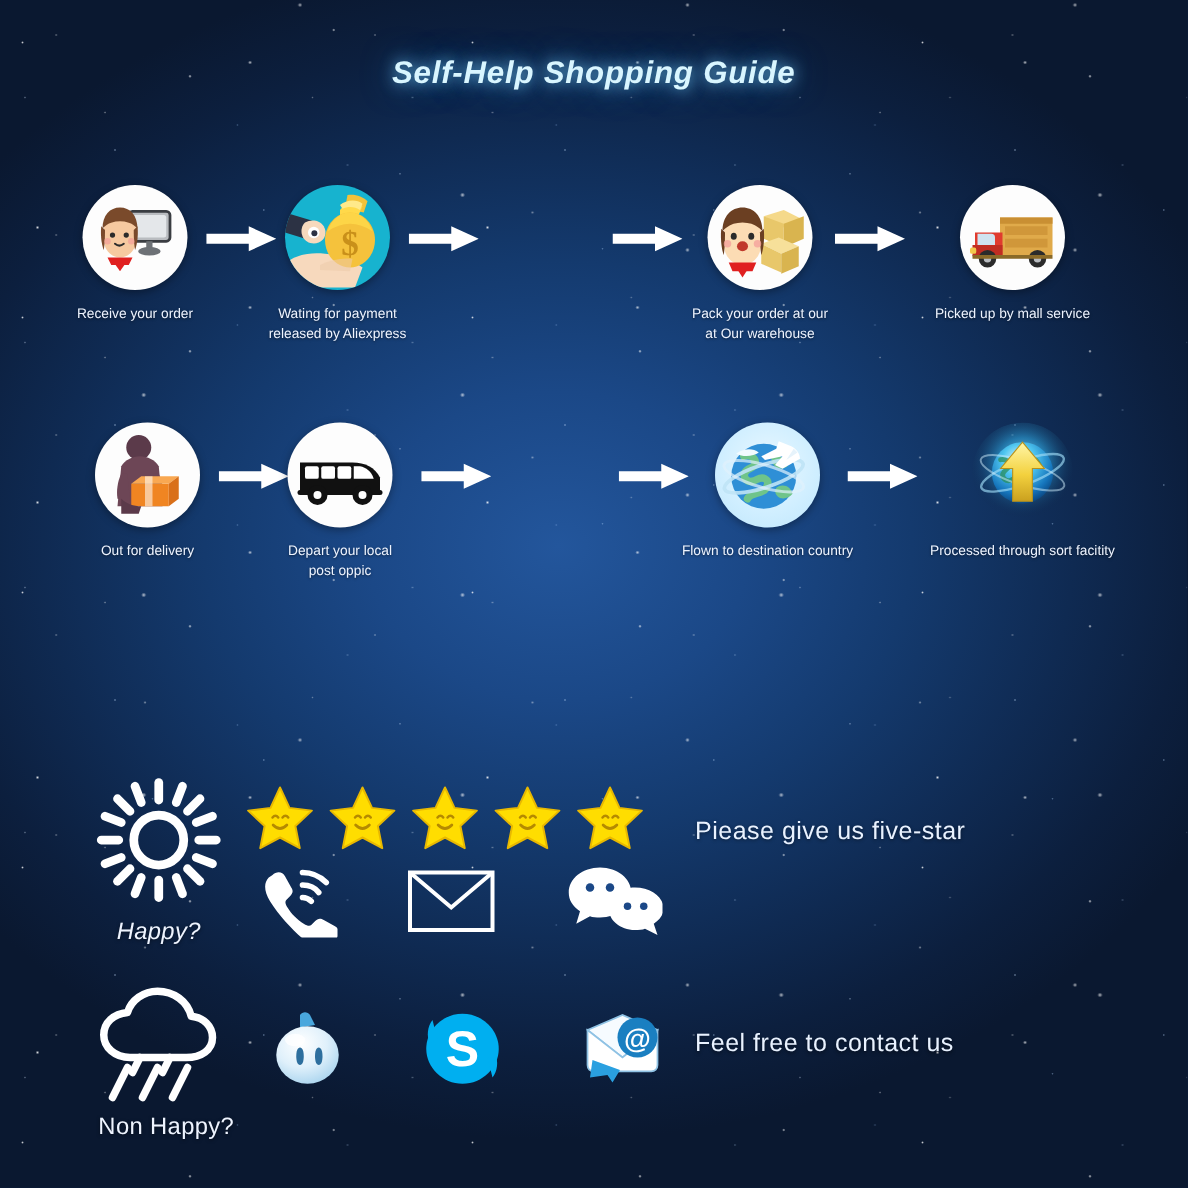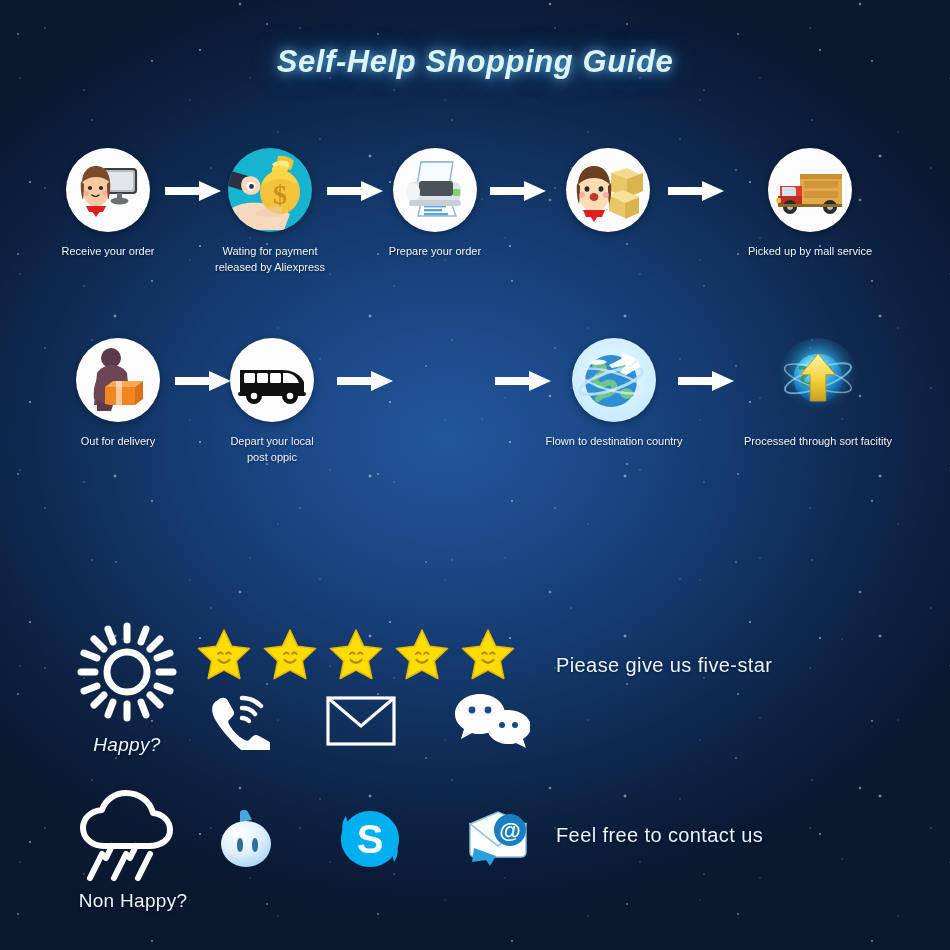--- a/index.html
+++ b/index.html
@@ -47,21 +47,21 @@
       radial-gradient(1px 1px at 205px 40px, rgba(170,205,255,.5), transparent),
       radial-gradient(1.1px 1.1px at 60px 128px, rgba(255,255,255,.6), transparent);
     background-size:255px 160px;
     background-position:-15px 60px;
     opacity:.75;
   }
 
   
   .title{
     position:absolute;left:0;right:0;top:44px;text-align:center;
-    font-size:31px;font-weight:bold;font-style:italic;
+    font-size:25px;font-weight:bold;font-style:italic;
     letter-spacing:.6px;color:#d9f6ff;
     text-shadow:0 0 12px rgba(120,210,255,.85),0 0 26px rgba(70,170,255,.55);
   }
 
   
   .row{position:absolute;left:0;right:0;height:160px;}
   .row1{top:148px;}
   .row2{top:338px;}
 
   .step{position:absolute;top:0;width:160px;text-align:center;}
@@ -162,38 +162,20 @@
       <div class="label">Wating for payment
 released by Aliexpress</div>
     </div>
 
     <div class="arrow" style="left:327px;">
       <svg width="56" height="22" viewBox="0 0 56 22">
           <path d="M0 7h34V1l22 10-22 10v-6H0z" fill="#ffffff"></path>
         </svg>
     </div>
 
-    <div class="step" style="left:355px;">
-      <div class="disc">
-        <svg width="72" height="72" viewBox="0 0 72 72">
-          <path d="M22 8h28v22H22z" fill="#e9f3fb" stroke="#8fb3cc" stroke-width="1.6"></path>
-          <path d="M22 8l-4 24h32l4-24z" fill="#f4fbff" stroke="#8fb3cc" stroke-width="1.4"></path>
-          <rect x="8" y="28" width="54" height="20" rx="7" fill="#dde3e8"></rect>
-          <rect x="20" y="27" width="34" height="15" rx="3" fill="#4c5358"></rect>
-          <ellipse cx="14" cy="38" rx="7" ry="9" fill="#f2f5f7"></ellipse>
-          <rect x="54" y="35" width="7" height="7" rx="1.5" fill="#7bd36a"></rect>
-          <path d="M22 48h30l5 14H19z" fill="#ffffff" stroke="#9ab6cc" stroke-width="1.4"></path>
-          <rect x="25" y="51" width="22" height="2.4" fill="#5ea2dd"></rect>
-          <rect x="25" y="55" width="18" height="2.4" fill="#5ea2dd"></rect>
-          <rect x="25" y="59" width="24" height="2.4" fill="#5ea2dd"></rect>
-          <rect x="10" y="46" width="52" height="6" rx="3" fill="#c8d1d7"></rect>
-        </svg>
-      </div>
-      <div class="label">Prepare your order</div>
-    </div>
 
     <div class="arrow" style="left:490px;">
       <svg width="56" height="22" viewBox="0 0 56 22">
           <path d="M0 7h34V1l22 10-22 10v-6H0z" fill="#ffffff"></path>
         </svg>
     </div>
 
     <div class="step" style="left:528px;">
       <div class="disc">
         <svg width="74" height="74" viewBox="0 0 74 74">
@@ -209,20 +191,22 @@
           <path d="M40 30c1 10-1 19-2 21-1-7-1-16-1-18z" fill="#6b3f22"></path>
           <ellipse cx="16" cy="36" rx="2.4" ry="2.8" fill="#2b2b2b"></ellipse>
           <ellipse cx="30" cy="36" rx="2.4" ry="2.8" fill="#2b2b2b"></ellipse>
           <circle cx="11" cy="42" r="3" fill="#f4a39c" opacity=".8"></circle>
           <circle cx="35" cy="42" r="3" fill="#f4a39c" opacity=".8"></circle>
           <ellipse cx="23" cy="44" rx="4.4" ry="4" fill="#c0392b"></ellipse>
           <path d="M16 58l7 11 7-11z" fill="#e02020"></path>
           <path d="M12 57h22l-3 7H15z" fill="#e02020"></path>
         </svg>
       </div>
+      <div class="label">Pack your order at our
+at Our warehouse</div>
     </div>
 
     <div class="arrow" style="left:668px;">
       <svg width="56" height="22" viewBox="0 0 56 22">
           <path d="M0 7h34V1l22 10-22 10v-6H0z" fill="#ffffff"></path>
         </svg>
     </div>
 
     <div class="step" style="left:730px;">
       <div class="disc">

